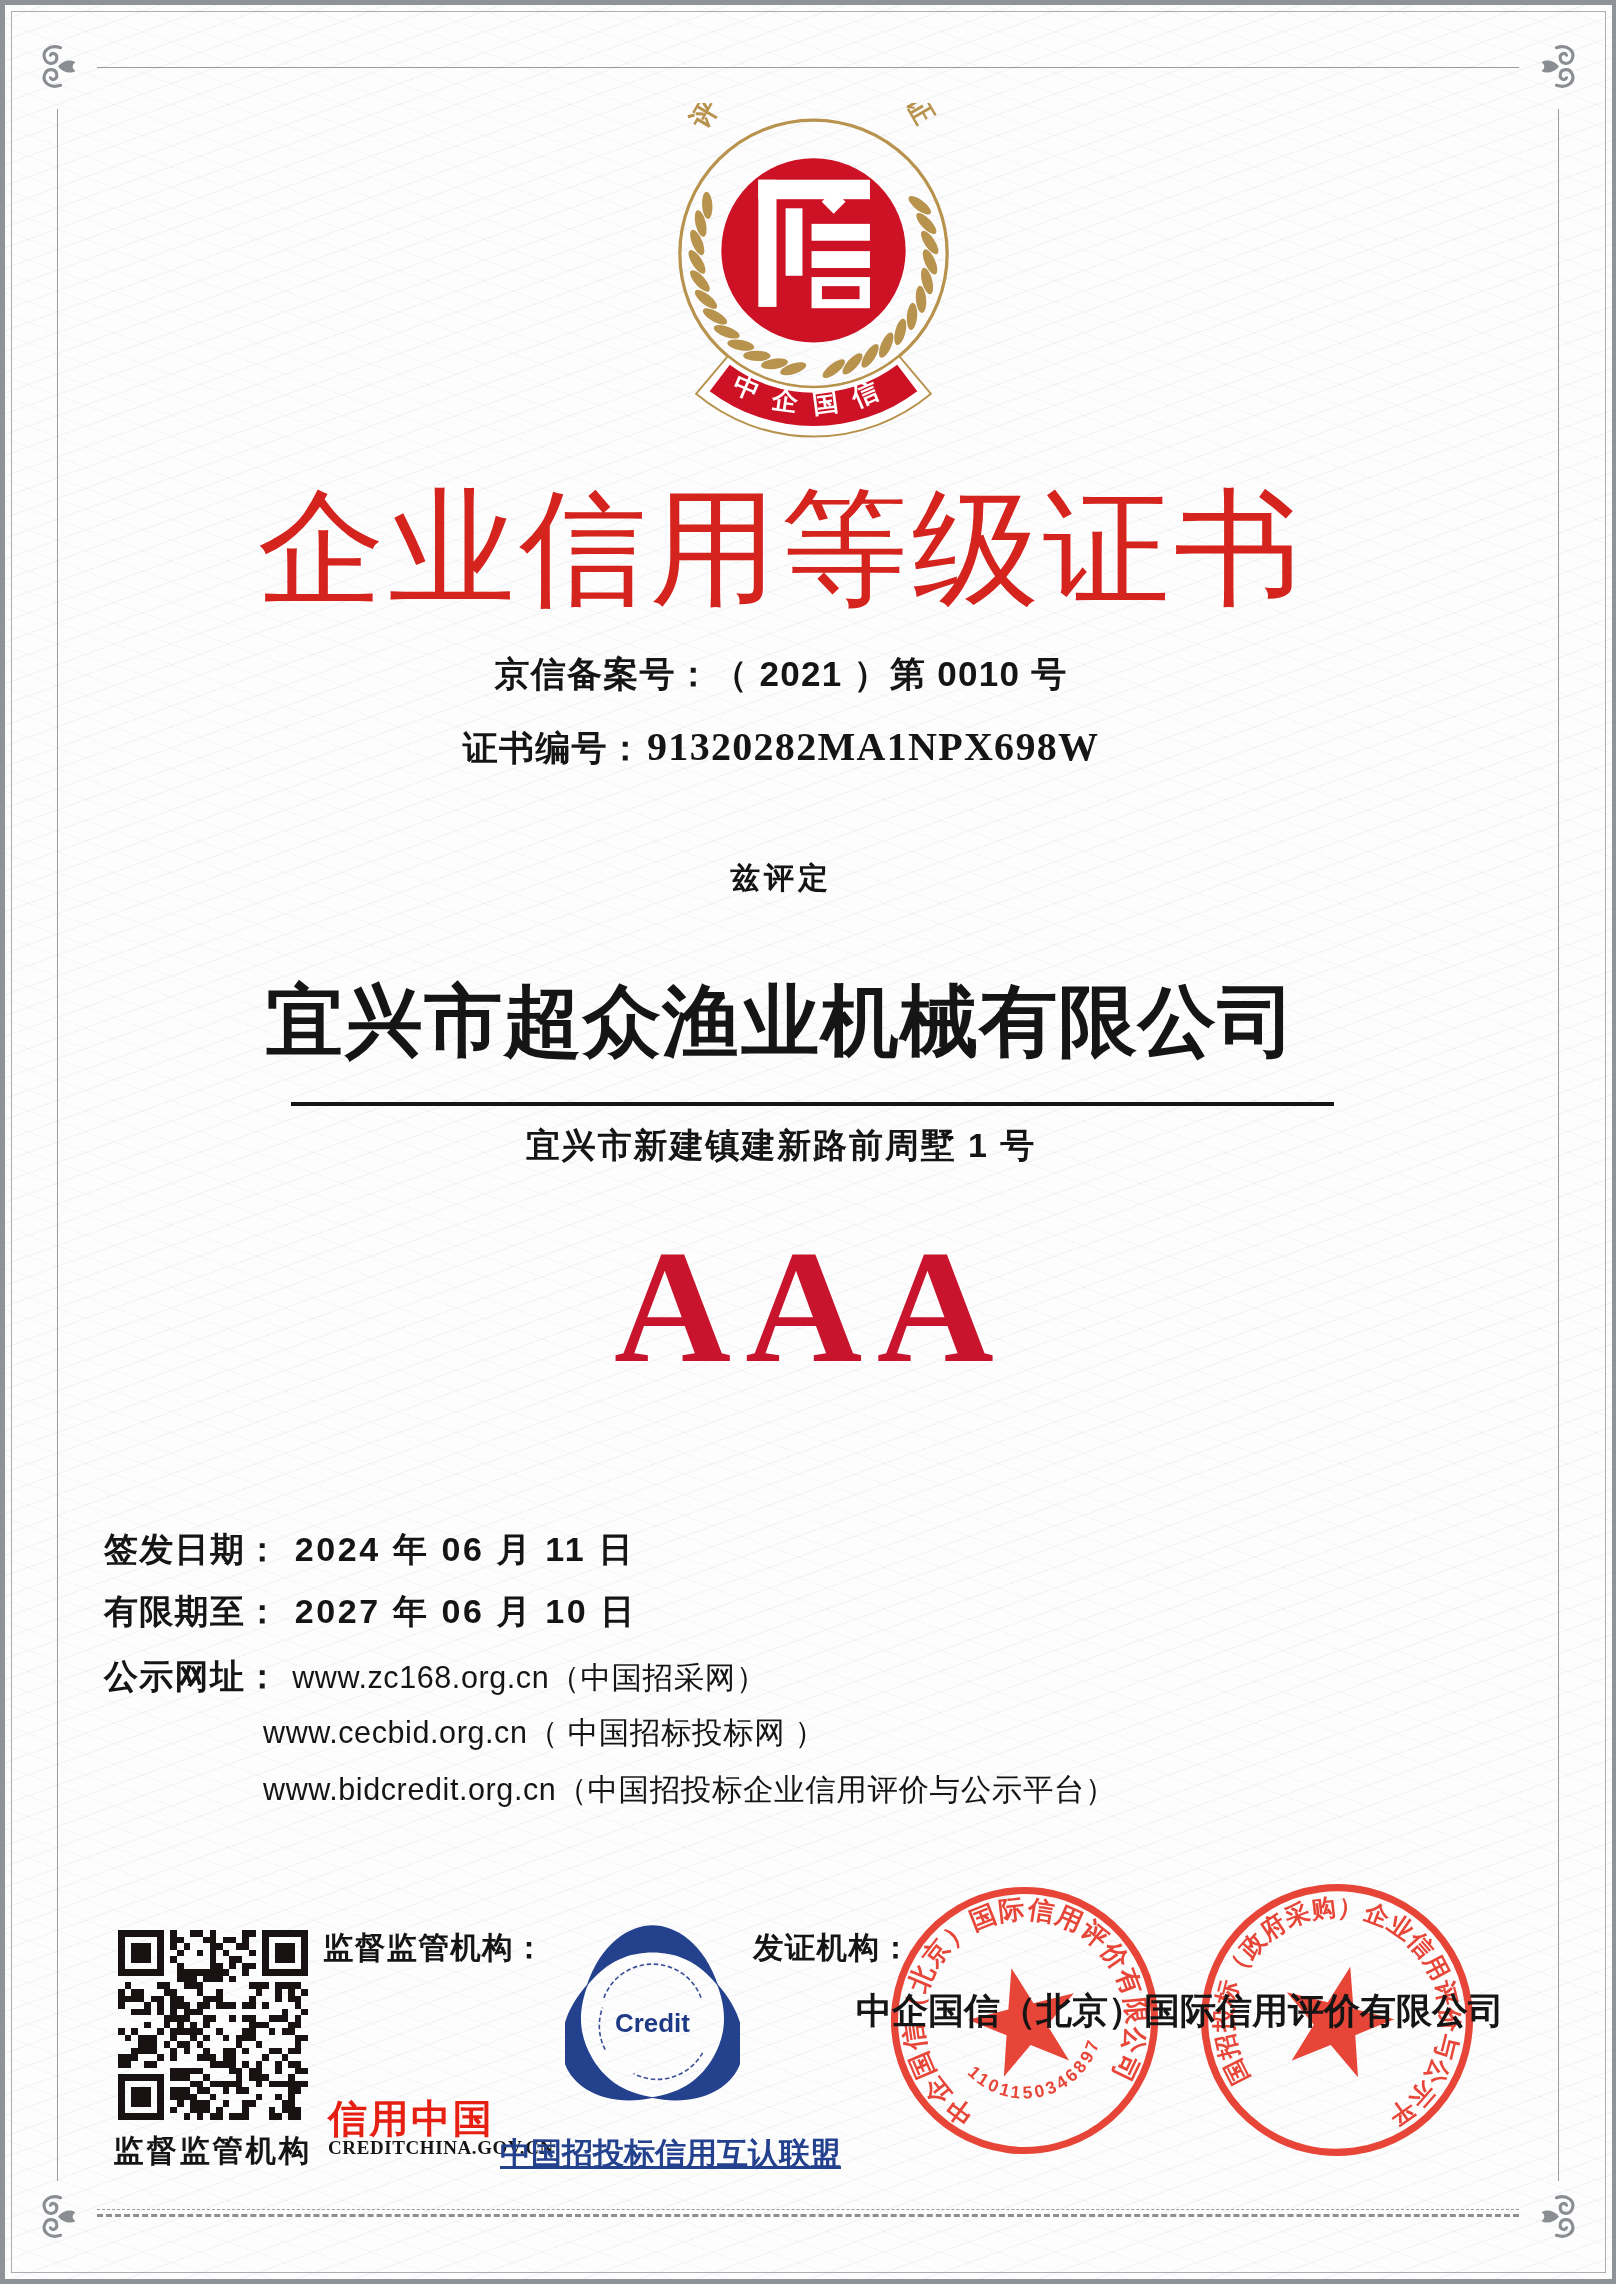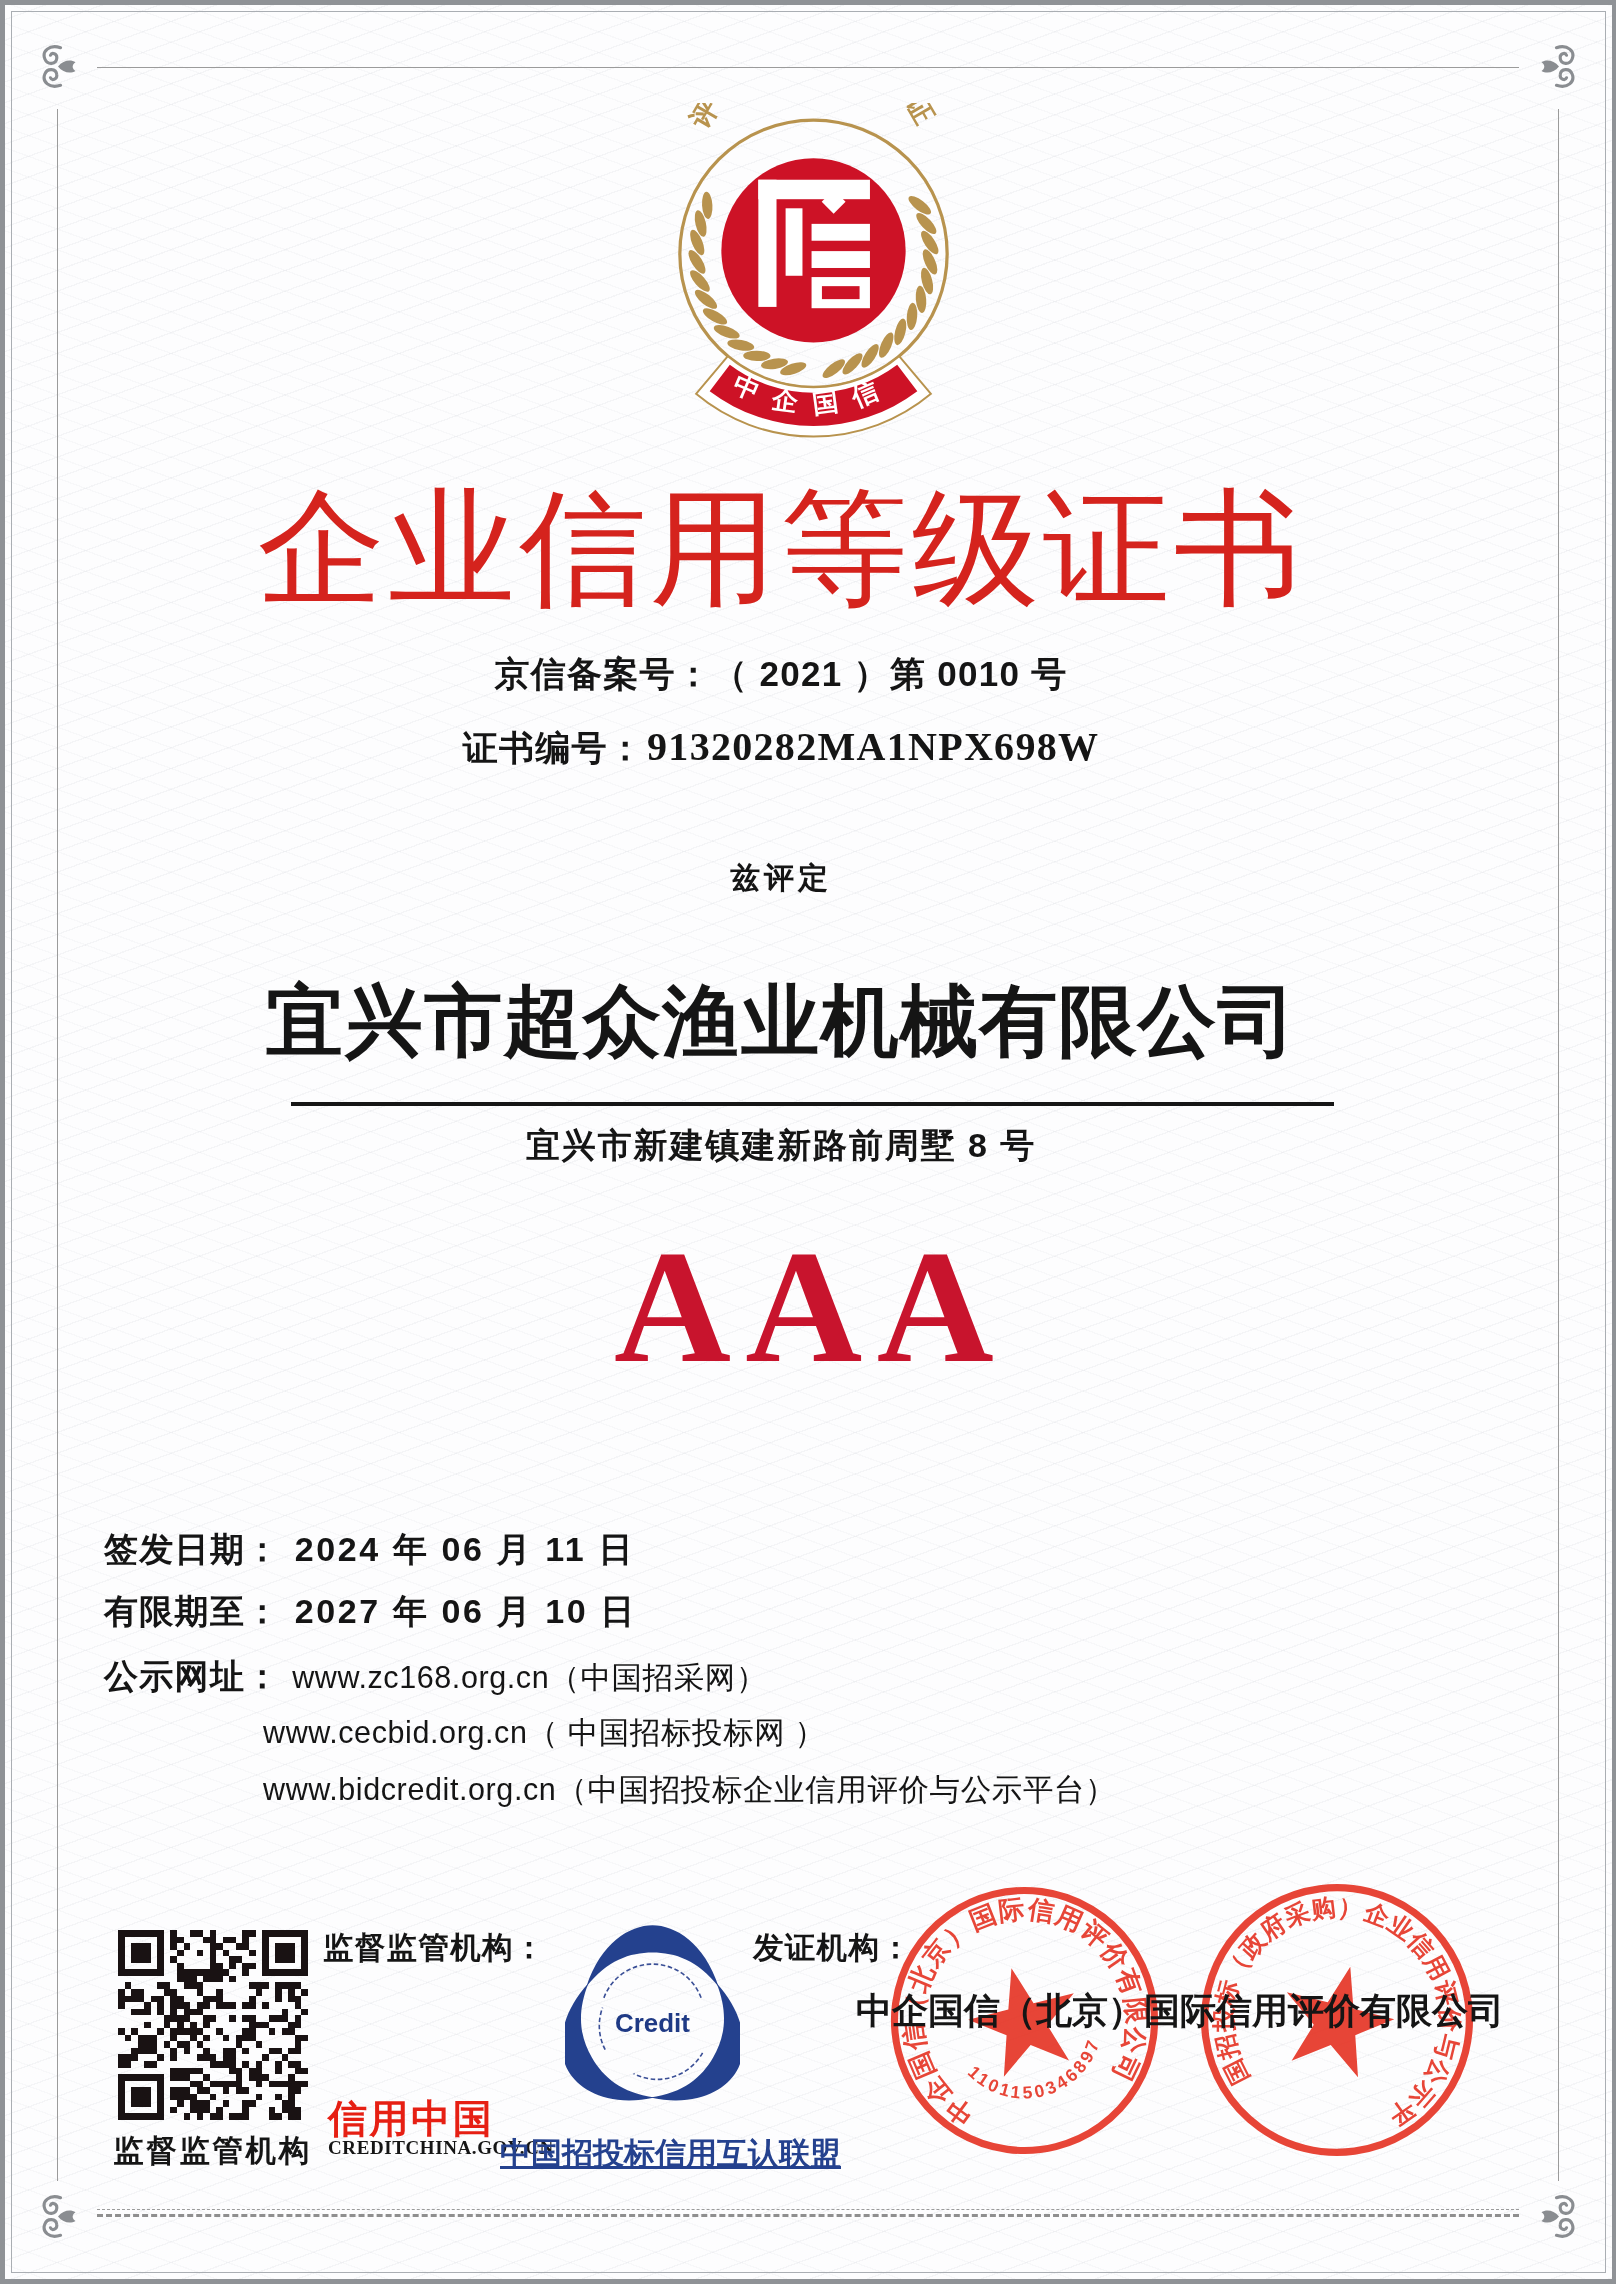--- a/index.html
+++ b/index.html
@@ -153,21 +153,21 @@
 
   <div class="abs ctr" style="top:723px;">
     <span class="certline">证书编号：</span>
     <span class="certnum">91320282MA1NPX698W</span>
   </div>
 
   <div class="abs ctr hereby" style="top:858px;">兹评定</div>
 
   <div class="abs ctr company" style="top:982px;">宜兴市超众渔业机械有限公司</div>
   <div class="abs underline" style="left:291px;width:1043px;top:1102px;"></div>
-  <div class="abs ctr address" style="top:1123px;">宜兴市新建镇建新路前周墅 8 号</div>
+  <div class="abs ctr address" style="top:1123px;">宜兴市新建镇建新路前周墅 1 号</div>
 
   <div class="abs ctr rating" style="top:1226px;color:#c8142d;">AAA</div>
 
   <div class="inforow" style="top:1527px;">
     <span class="lbl">签发日期：</span>
     <span class="val">2024 年 06 月 11 日</span>
   </div>
   <div class="inforow" style="top:1589px;">
     <span class="lbl">有限期至：</span>
     <span class="val">2027 年 06 月 10 日</span>

